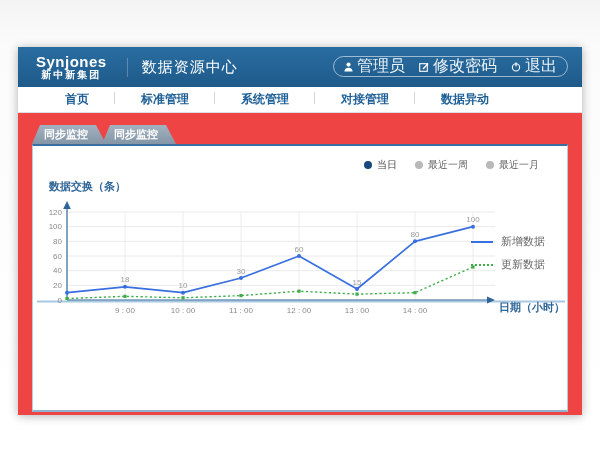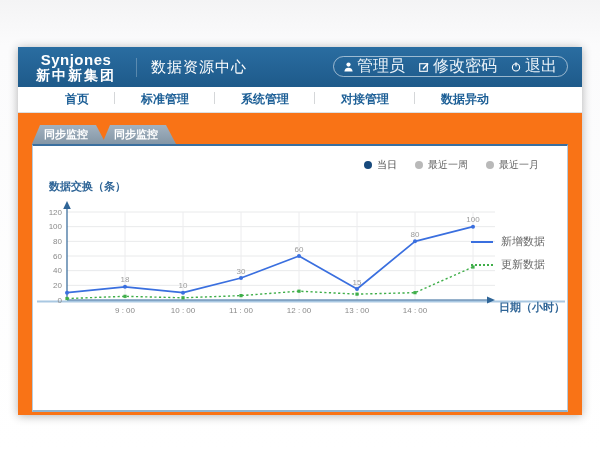--- a/index.html
+++ b/index.html
@@ -1,28 +1,28 @@
 <!DOCTYPE html>
 <html><head>
 <meta charset="utf-8">
 <style>
   * { margin:0; padding:0; box-sizing:border-box; }
   html,body { width:600px; height:450px; overflow:hidden;
     font-family:"Liberation Sans","DejaVu Sans",sans-serif;
     background:linear-gradient(180deg,#f4f4f5 0%,#fbfbfc 10%,#ffffff 100%); }
 
   .window { position:absolute; left:18px; top:47px; width:564px; height:368px;
-    background:#f97316; box-shadow:0 1px 9px rgba(0,0,0,.30); }
+    background:#ef4444; box-shadow:0 1px 9px rgba(0,0,0,.30); }
 
   
   .hdr { height:40px; background:linear-gradient(180deg,#2a6da1,#1e5a8a);
     display:flex; align-items:center; padding:0 10px; position:relative; }
   .brand { color:#fff; text-align:center; line-height:1.05; padding:0 8px; }
   .brand .logo-top { font-size:15px; font-weight:bold; letter-spacing:.5px; display:block; }
-  .brand .logo-bot { font-size:14px; font-weight:bold; letter-spacing:2px; display:block; }
+  .brand .logo-bot { font-size:10px; font-weight:bold; letter-spacing:2px; display:block; }
   .app-title { color:#fff; font-size:15px; letter-spacing:1px; margin-left:12px;
     padding-left:14px; border-left:1px solid rgba(255,255,255,.25); }
   .user-bar { position:absolute; right:14px; top:9px; height:21px;
     border:1px solid rgba(255,255,255,.55); border-radius:11px;
     display:flex; align-items:center; padding:0 10px; gap:14px; }
   .user-bar .ub-item { display:flex; align-items:center; gap:4px; color:#eaf2f8;
     font-size:16px; cursor:pointer; white-space:nowrap; }
   .user-bar svg { display:block; }
 
   

